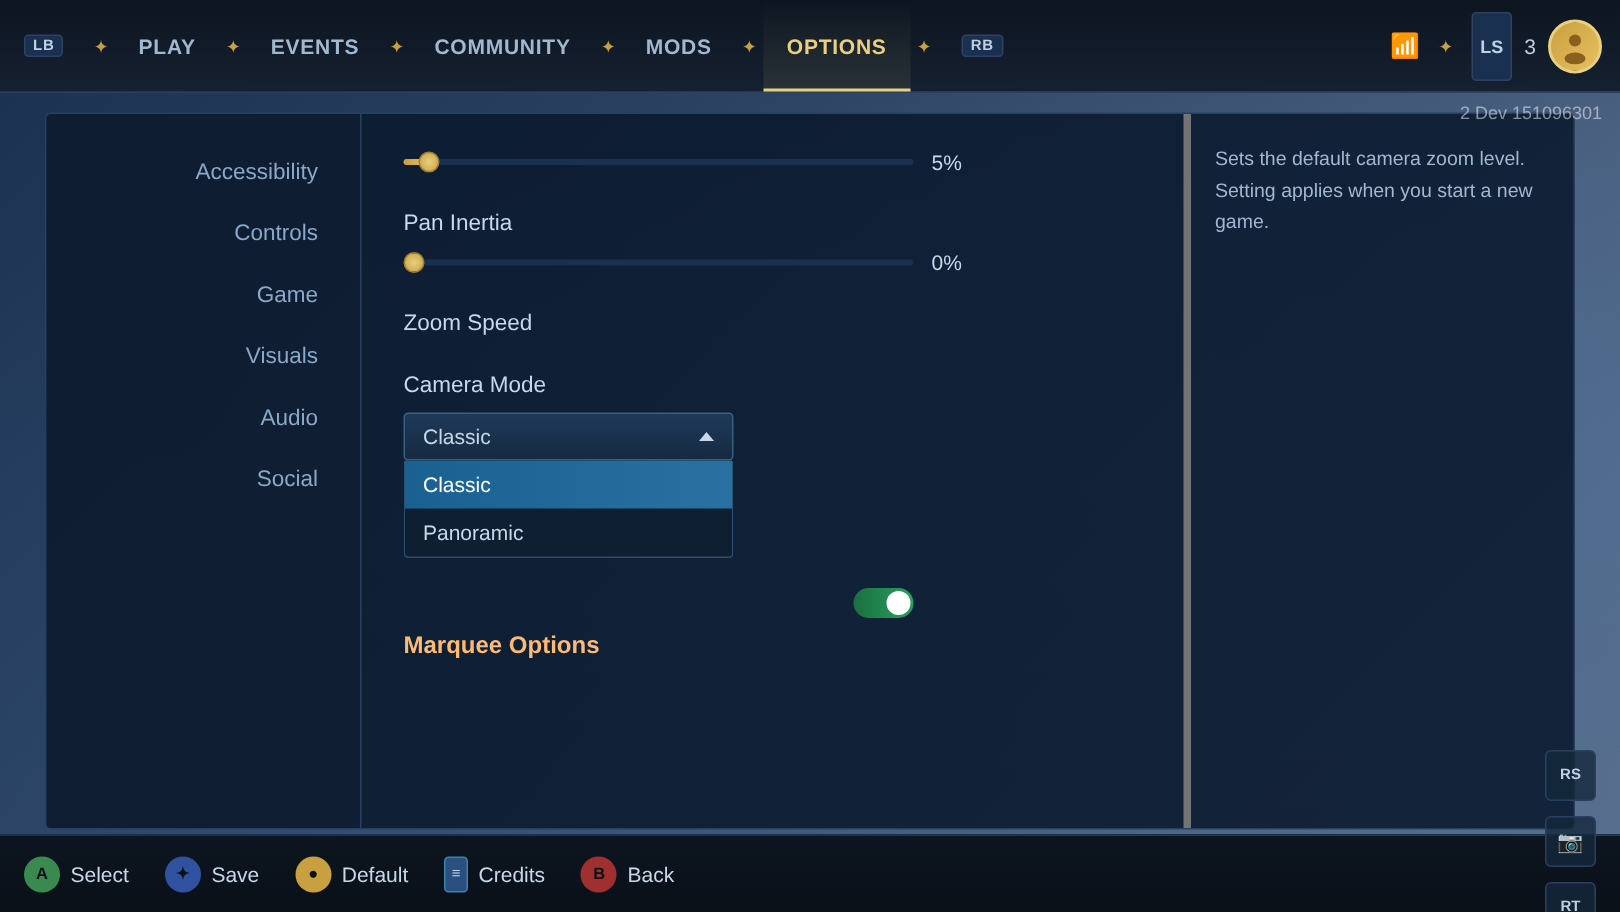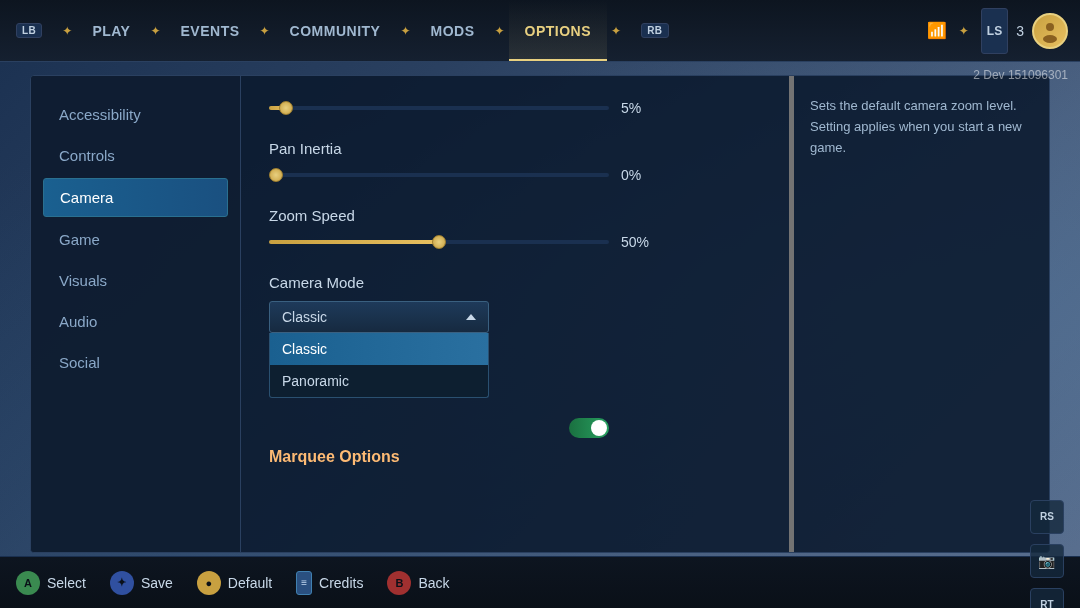--- a/index.html
+++ b/index.html
@@ -138,20 +138,21 @@
     }
 
     .sidebar-item {
       margin: 0 12px;
       padding: 10px 16px;
       color: #8aa8c8;
       font-size: 15px;
       cursor: pointer;
       border-radius: 3px;
       transition: background 0.15s;
+      text-align: right;
     }
 
     .sidebar-item.active {
       background: linear-gradient(90deg, #1a6090, #1a5080);
       color: #ffffff;
       border: 1px solid #2a7090;
     }
 
     
     .content-area {
@@ -438,23 +439,20 @@
 
 <div class="main-panel">
 
   <div class="sidebar">
     <div class="sidebar-item">
       <span>Accessibility</span>
     </div>
     <div class="sidebar-item">
       <span>Controls</span>
     </div>
-    <div class="sidebar-item active">
-      <span>Camera</span>
-    </div>
     <div class="sidebar-item">
       <span>Game</span>
     </div>
     <div class="sidebar-item">
       <span>Visuals</span>
     </div>
     <div class="sidebar-item">
       <span>Audio</span>
     </div>
     <div class="sidebar-item">
@@ -480,27 +478,20 @@
         <div class="slider-track">
           <div class="slider-fill" style="width: 0%;"></div>
           <div class="slider-thumb" style="left: calc(0% - 7px + 7px);"></div>
         </div>
         <div class="slider-value">0%</div>
       </div>
     </div>
 
     <div class="setting-row">
       <div class="setting-label">Zoom Speed</div>
-      <div class="slider-container">
-        <div class="slider-track">
-          <div class="slider-fill" style="width: 50%;"></div>
-          <div class="slider-thumb" style="left: calc(50% - 7px);"></div>
-        </div>
-        <div class="slider-value">50%</div>
-      </div>
     </div>
 
     <div class="dropdown-section">
       <div class="dropdown-label">Camera Mode</div>
       <div class="dropdown-header">
         <span>Classic</span>
         <span class="chevron-up"></span>
       </div>
       <div class="dropdown-open">
         <div class="dropdown-option selected">

